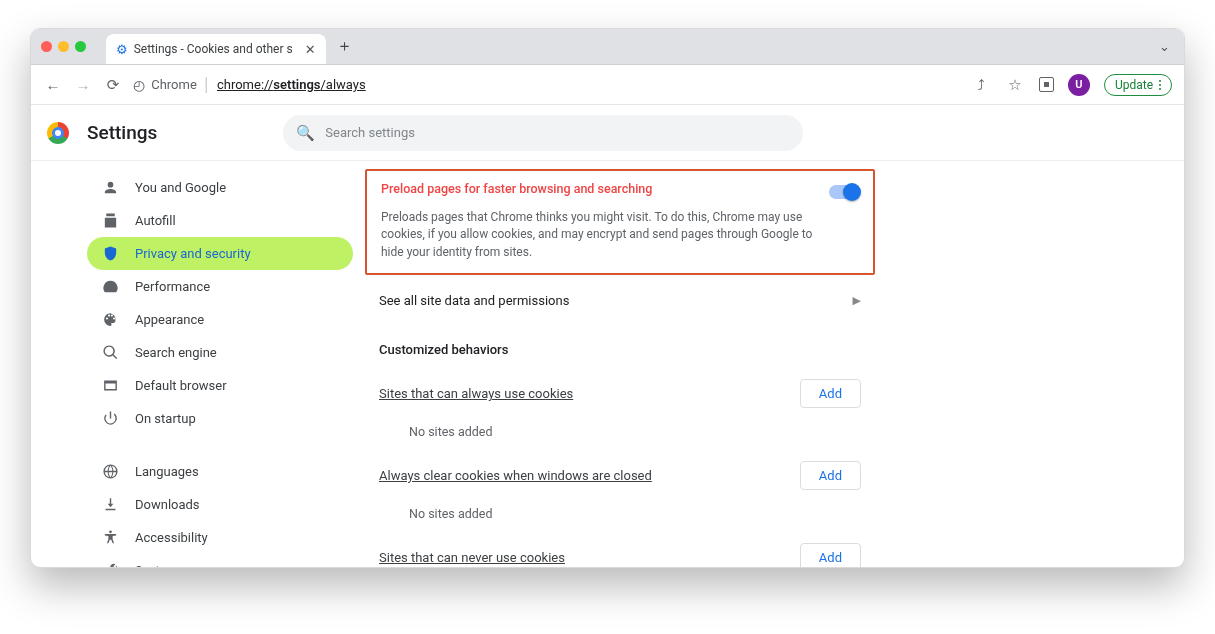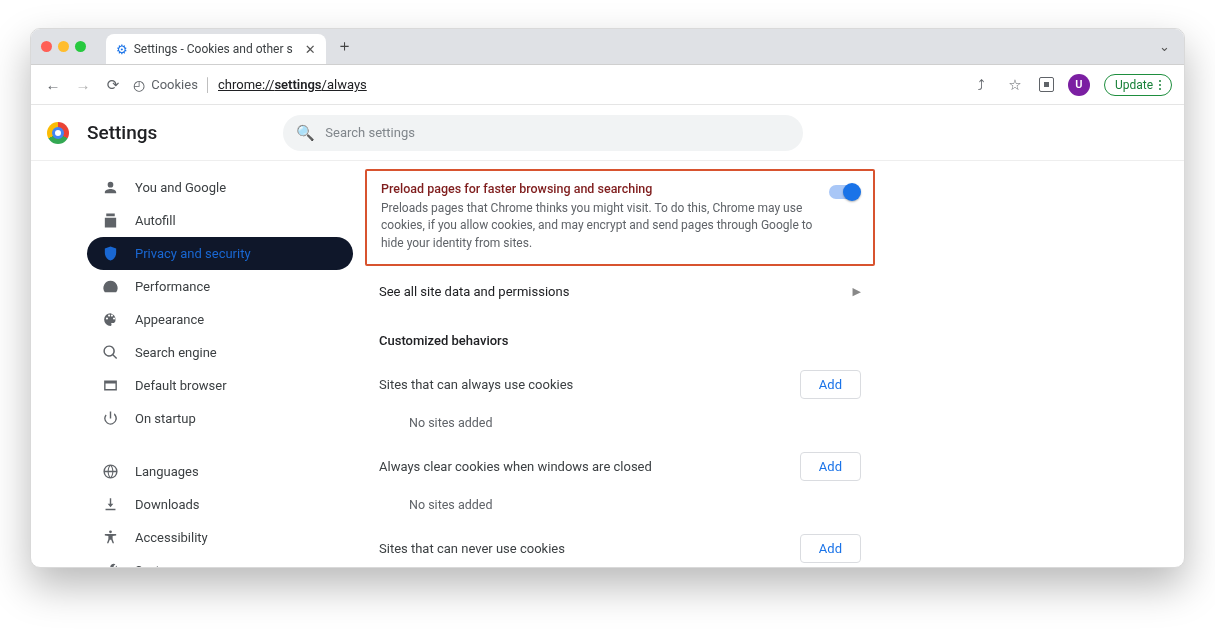--- a/index.html
+++ b/index.html
@@ -77,38 +77,38 @@
   .chrome-logo{width:22px;height:22px;border-radius:50%;background:conic-gradient(#ea4335 0 120deg,#34a853 120deg 240deg,#fbbc05 240deg 360deg);position:relative;}
   .chrome-logo::after{content:"";position:absolute;inset:5px;border-radius:50%;background:#fff;border:3px solid #4285f4;}
   .header-title{font-size:19px;color:#202124;font-weight:500;}
   .searchwrap{flex:1;display:flex;justify-content:center;}
   .searchbox{width:520px;height:36px;background:#f1f3f4;border-radius:18px;display:flex;align-items:center;padding:0 14px;gap:10px;color:#5f6368;font-size:13px;}
   .body-row{flex:1;display:flex;overflow:hidden;padding-left:44px;}
   
   .sidebar{width:290px;padding:6px 12px;display:flex;flex-direction:column;}
   .side-group{padding:4px 0;}
   .side-item{display:flex;align-items:center;gap:16px;padding:8px 14px;border-radius:18px;font-size:13px;color:#3c4043;cursor:pointer;}
-  .side-item.active{background:#0f172a;color:#1967d2;}
+  .side-item.active{background:#bef264;color:#1967d2;}
   .side-item.active .side-icn{color:#1967d2;}
   .side-icn{width:18px;color:#5f6368;display:flex;align-items:center;justify-content:center;}
   .side-icn svg{width:17px;height:17px;fill:currentColor;}
   .side-divider{height:1px;background:#e6e6e6;margin:6px 4px;}
   
   .main{flex:1;overflow:auto;padding:0 0 20px 0;}
   .panel{width:510px;margin:8px 0 0 0;}
   .hl-box{border:2px solid #d8532f;border-radius:2px;padding:10px 14px 12px 14px;display:flex;align-items:flex-start;gap:12px;}
   .hl-text{flex:1;}
-  .hl-title{font-size:12.5px;color:#7f1d1d;font-weight:500;margin-bottom:4px;}
+  .hl-title{font-size:12.5px;color:#ef4444;font-weight:500;margin-bottom:13px;}
   .hl-desc{font-size:12px;color:#5f6368;line-height:1.45;}
   .toggle{width:30px;height:14px;background:#a9c7f7;border-radius:8px;position:relative;margin-top:4px;flex-shrink:0;}
   .toggle::after{content:"";position:absolute;right:-2px;top:-2px;width:18px;height:18px;border-radius:50%;background:#1a73e8;box-shadow:0 1px 2px rgba(0,0,0,.3);}
   .row-link{padding:18px 14px 14px 14px;font-size:13px;color:#202124;display:flex;align-items:center;justify-content:space-between;cursor:pointer;}
   .section-title{padding:20px 14px 8px 14px;font-size:13px;color:#202124;font-weight:500;}
   .subrow{padding:14px 14px 4px 14px;display:flex;justify-content:space-between;align-items:center;}
-  .subrow-label{font-size:13px;color:#3c4043;}
+  .subrow-label{font-size:13px;color:#3c4043;text-decoration:underline;}
   .addbtn{border:1px solid #dadce0;border-radius:4px;color:#1a73e8;font-size:13px;padding:6px 18px;background:#fff;cursor:pointer;}
   .empty{font-size:12.5px;color:#5f6368;padding:12px 0 8px 44px;}
   .chev-right{color:#888;font-size:11px;}
 </style>
 </head>
 <body>
 
 <div class="outer">
 <div class="window">
 
@@ -126,21 +126,21 @@
     <div class="tabstrip-spacer"></div>
     <span class="chev-down">⌄</span>
   </div>
 
   <div class="toolbar">
     <span class="tb-icon">←</span>
     <span class="tb-icon fwd">→</span>
     <span class="tb-icon">⟳</span>
     <div class="addr">
       <span style="font-size:14px">◴</span>
-      <span class="origin">Cookies</span>
+      <span class="origin">Chrome</span>
       <span style="color:#bbb">│</span>
       <span style="width:6px"></span>
       <span class="path">chrome://</span>
           <span class="path bold">settings</span>
           <span class="path">/always</span>
     </div>
     <div class="right-icons">
       <span class="tb-icon" style="font-size:14px">⤴</span>
       <span class="tb-icon">☆</span>
       <span class="ext-square"></span>

